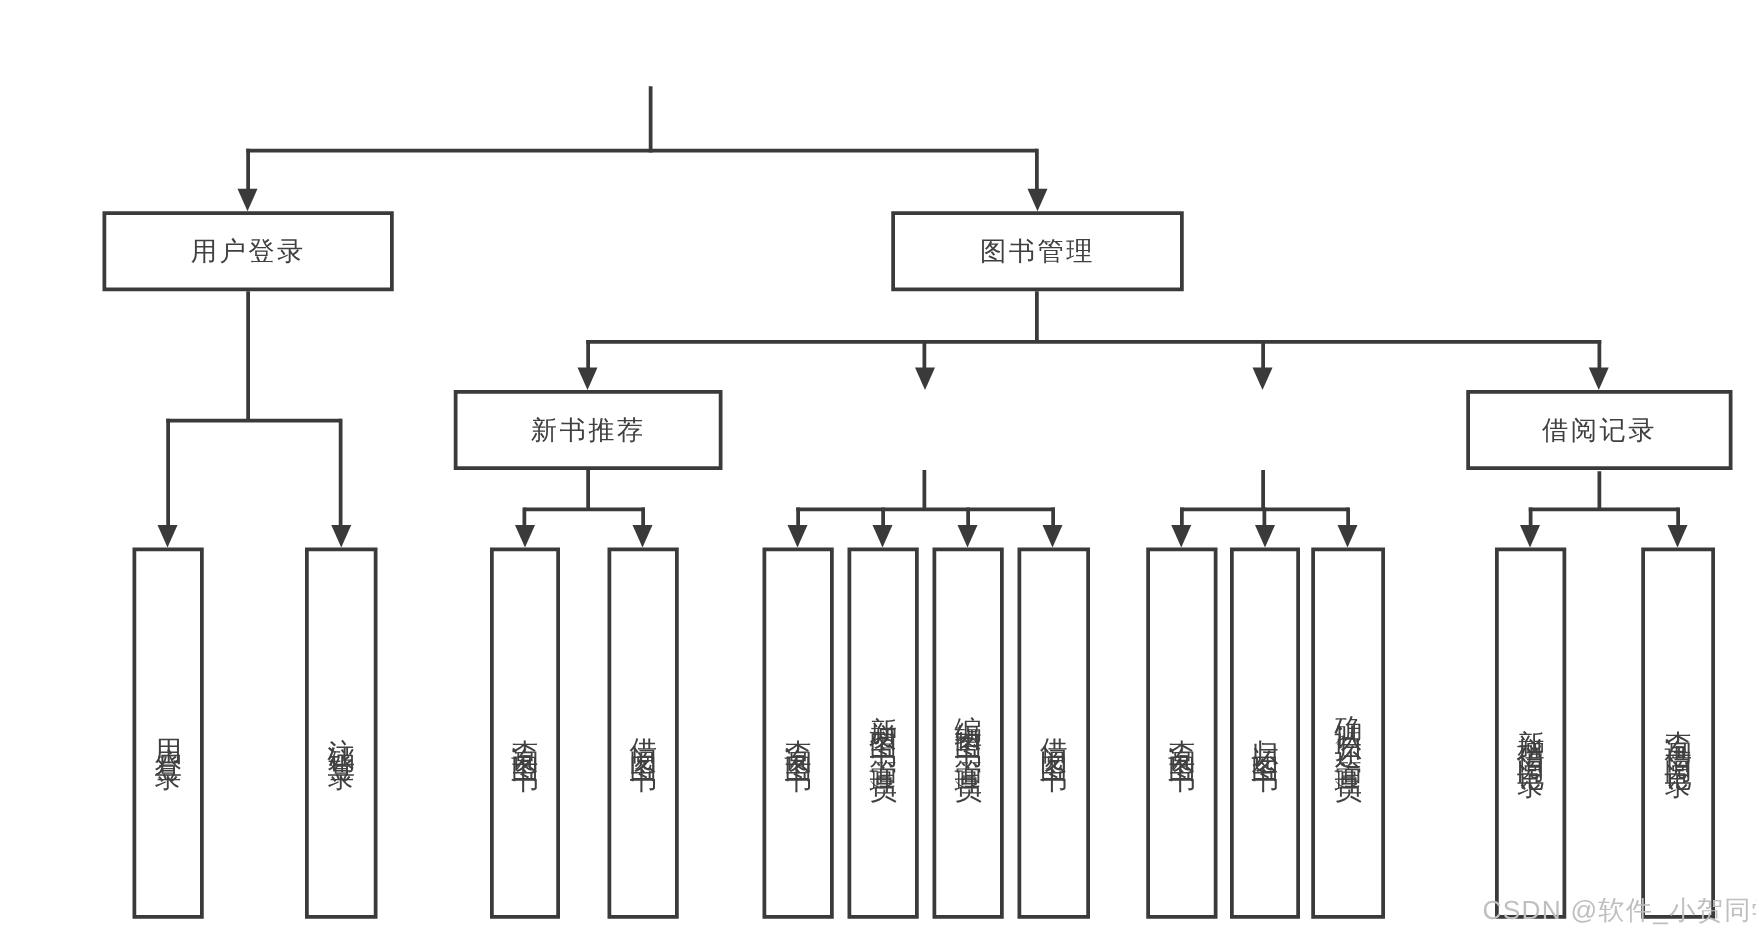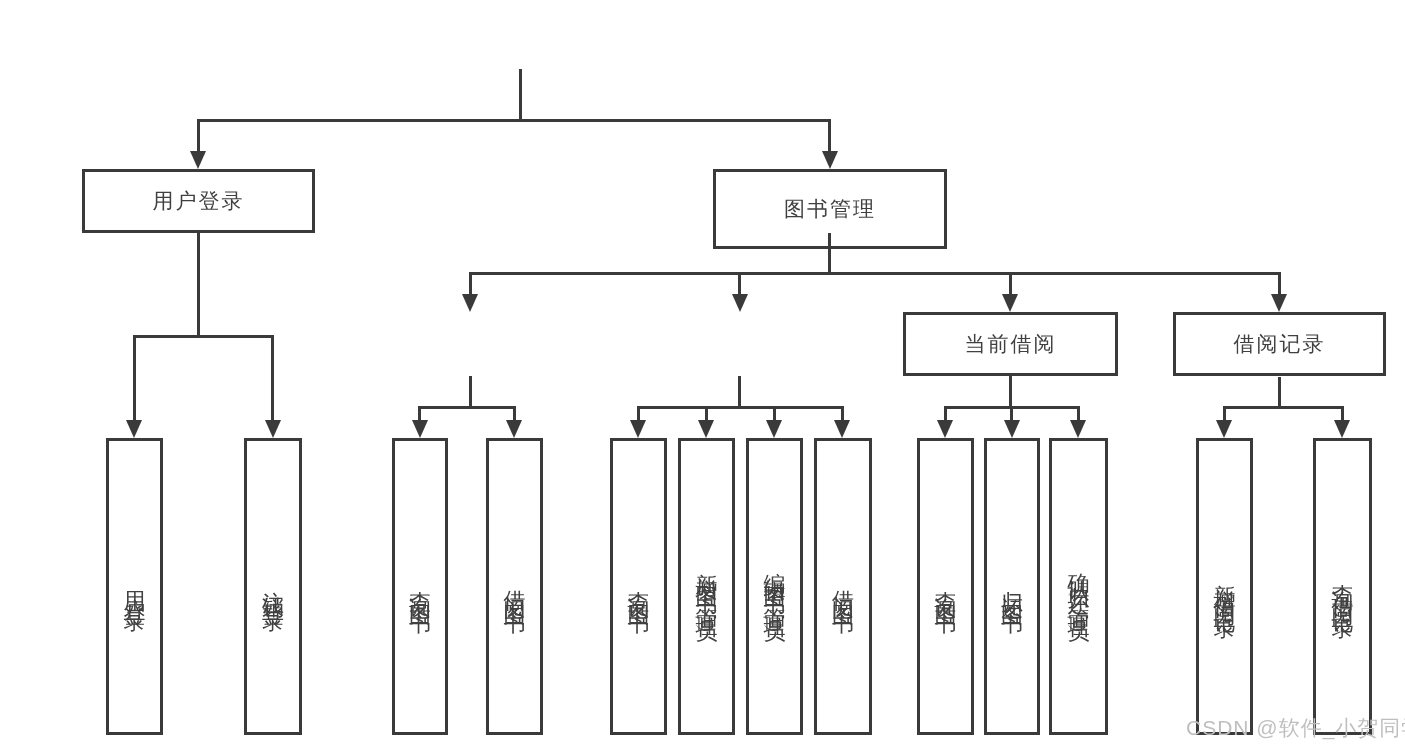--- a/index.html
+++ b/index.html
@@ -70,21 +70,21 @@
   <div class="vline" style="left:519px; top:69px; height:53px;"></div>
   <div class="hline" style="left:197px; top:119px; width:633px;"></div>
   <div class="vline" style="left:197px; top:119px; height:34px;"></div>
   <div class="arr" style="left:190px; top:151px;"></div>
   <div class="vline" style="left:828px; top:119px; height:34px;"></div>
   <div class="arr" style="left:822px; top:151px;"></div>
 
   <div class="box" style="left:82px; top:169px; width:233px; height:64px;">
     <span>用户登录</span>
   </div>
-  <div class="box" style="left:713px; top:169px; width:234px; height:80px;">
+  <div class="box" style="left:713px; top:169px; width:234px; height:64px;">
     <span>图书管理</span>
   </div>
 
   <div class="vline" style="left:197px; top:233px; height:104px;"></div>
   <div class="hline" style="left:133px; top:335px; width:140px;"></div>
   <div class="vline" style="left:133px; top:335px; height:86px;"></div>
   <div class="arr" style="left:126px; top:420px;"></div>
   <div class="vline" style="left:271px; top:335px; height:86px;"></div>
   <div class="arr" style="left:265px; top:420px;"></div>
 
@@ -92,22 +92,22 @@
   <div class="hline" style="left:469px; top:272px; width:812px;"></div>
   <div class="vline" style="left:469px; top:272px; height:23px;"></div>
   <div class="arr" style="left:462px; top:294px;"></div>
   <div class="vline" style="left:738px; top:272px; height:23px;"></div>
   <div class="arr" style="left:732px; top:294px;"></div>
   <div class="vline" style="left:1009px; top:272px; height:23px;"></div>
   <div class="arr" style="left:1002px; top:294px;"></div>
   <div class="vline" style="left:1278px; top:272px; height:23px;"></div>
   <div class="arr" style="left:1271px; top:294px;"></div>
 
-  <div class="box" style="left:903px; top:312px; width:215px; height:64px;">
-    <span>当前借阅</span>
+  <div class="box" style="left:363px; top:312px; width:215px; height:64px;">
+    <span>新书推荐</span>
   </div>
   <div class="box" style="left:1173px; top:312px; width:213px; height:64px;">
     <span>借阅记录</span>
   </div>
 
   <div class="vline" style="left:469px; top:376px; height:32px;"></div>
   <div class="hline" style="left:419px; top:406px; width:97px;"></div>
   <div class="vline" style="left:418px; top:406px; height:15px;"></div>
   <div class="arr" style="left:412px; top:420px;"></div>
   <div class="vline" style="left:513px; top:406px; height:15px;"></div>

